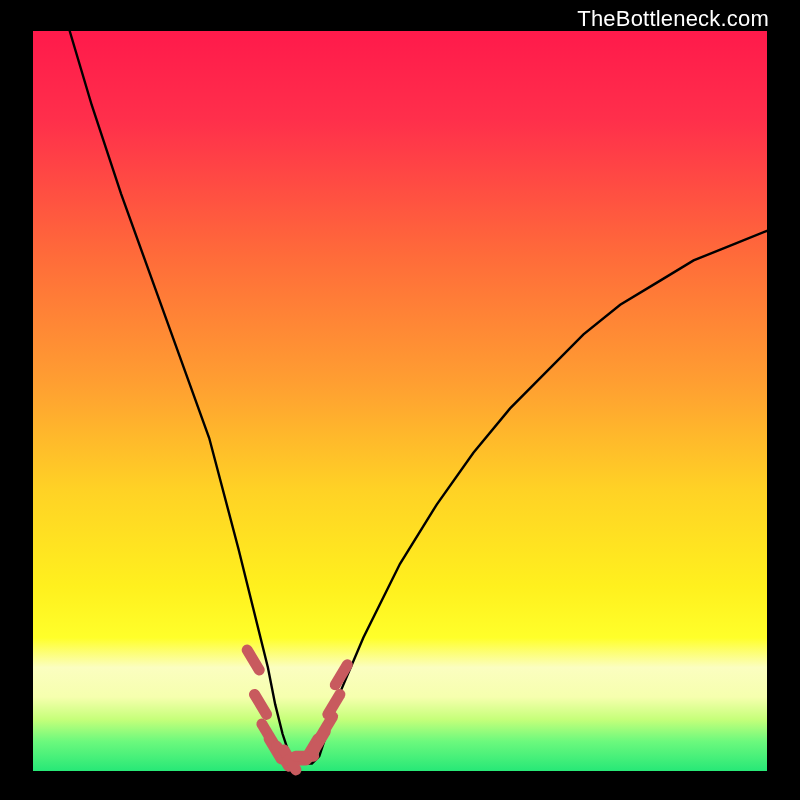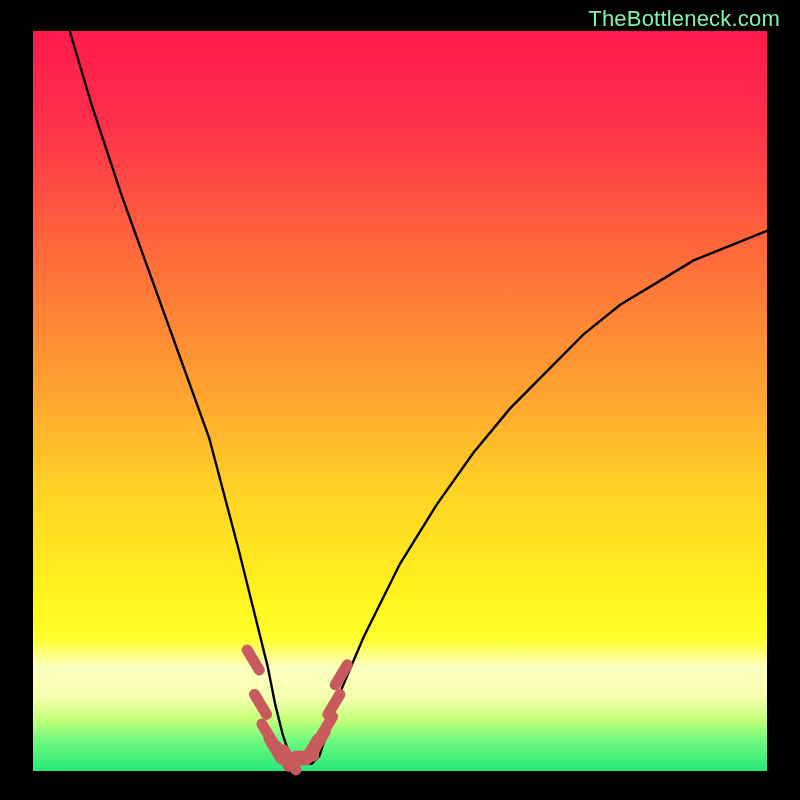--- a/index.html
+++ b/index.html
@@ -1,18 +1,18 @@
 <!DOCTYPE html>
 <html><head>
 <meta charset="utf-8">
 <style>
   html,body{margin:0;padding:0;width:800px;height:800px;overflow:hidden;background:#000;}
   .stage{position:relative;width:800px;height:800px;}
   svg{display:block;}
-  .wm{position:absolute;top:6px;right:20px;font:22px Arial,Helvetica,sans-serif;color:#86efac;letter-spacing:0.2px;}
+  .wm{position:absolute;top:6px;right:31px;font:22px Arial,Helvetica,sans-serif;color:#ffffff;letter-spacing:0.2px;}
 </style>
 </head>
 <body>
 
 <div class="stage">
   <svg width="800" height="800" viewBox="0 0 800 800">
     <defs>
       <linearGradient id="bg" x1="0" y1="0" x2="0" y2="1">
         <stop offset="0%" stop-color="#ff1a4b"></stop>
         <stop offset="12%" stop-color="#ff2f4b"></stop>

